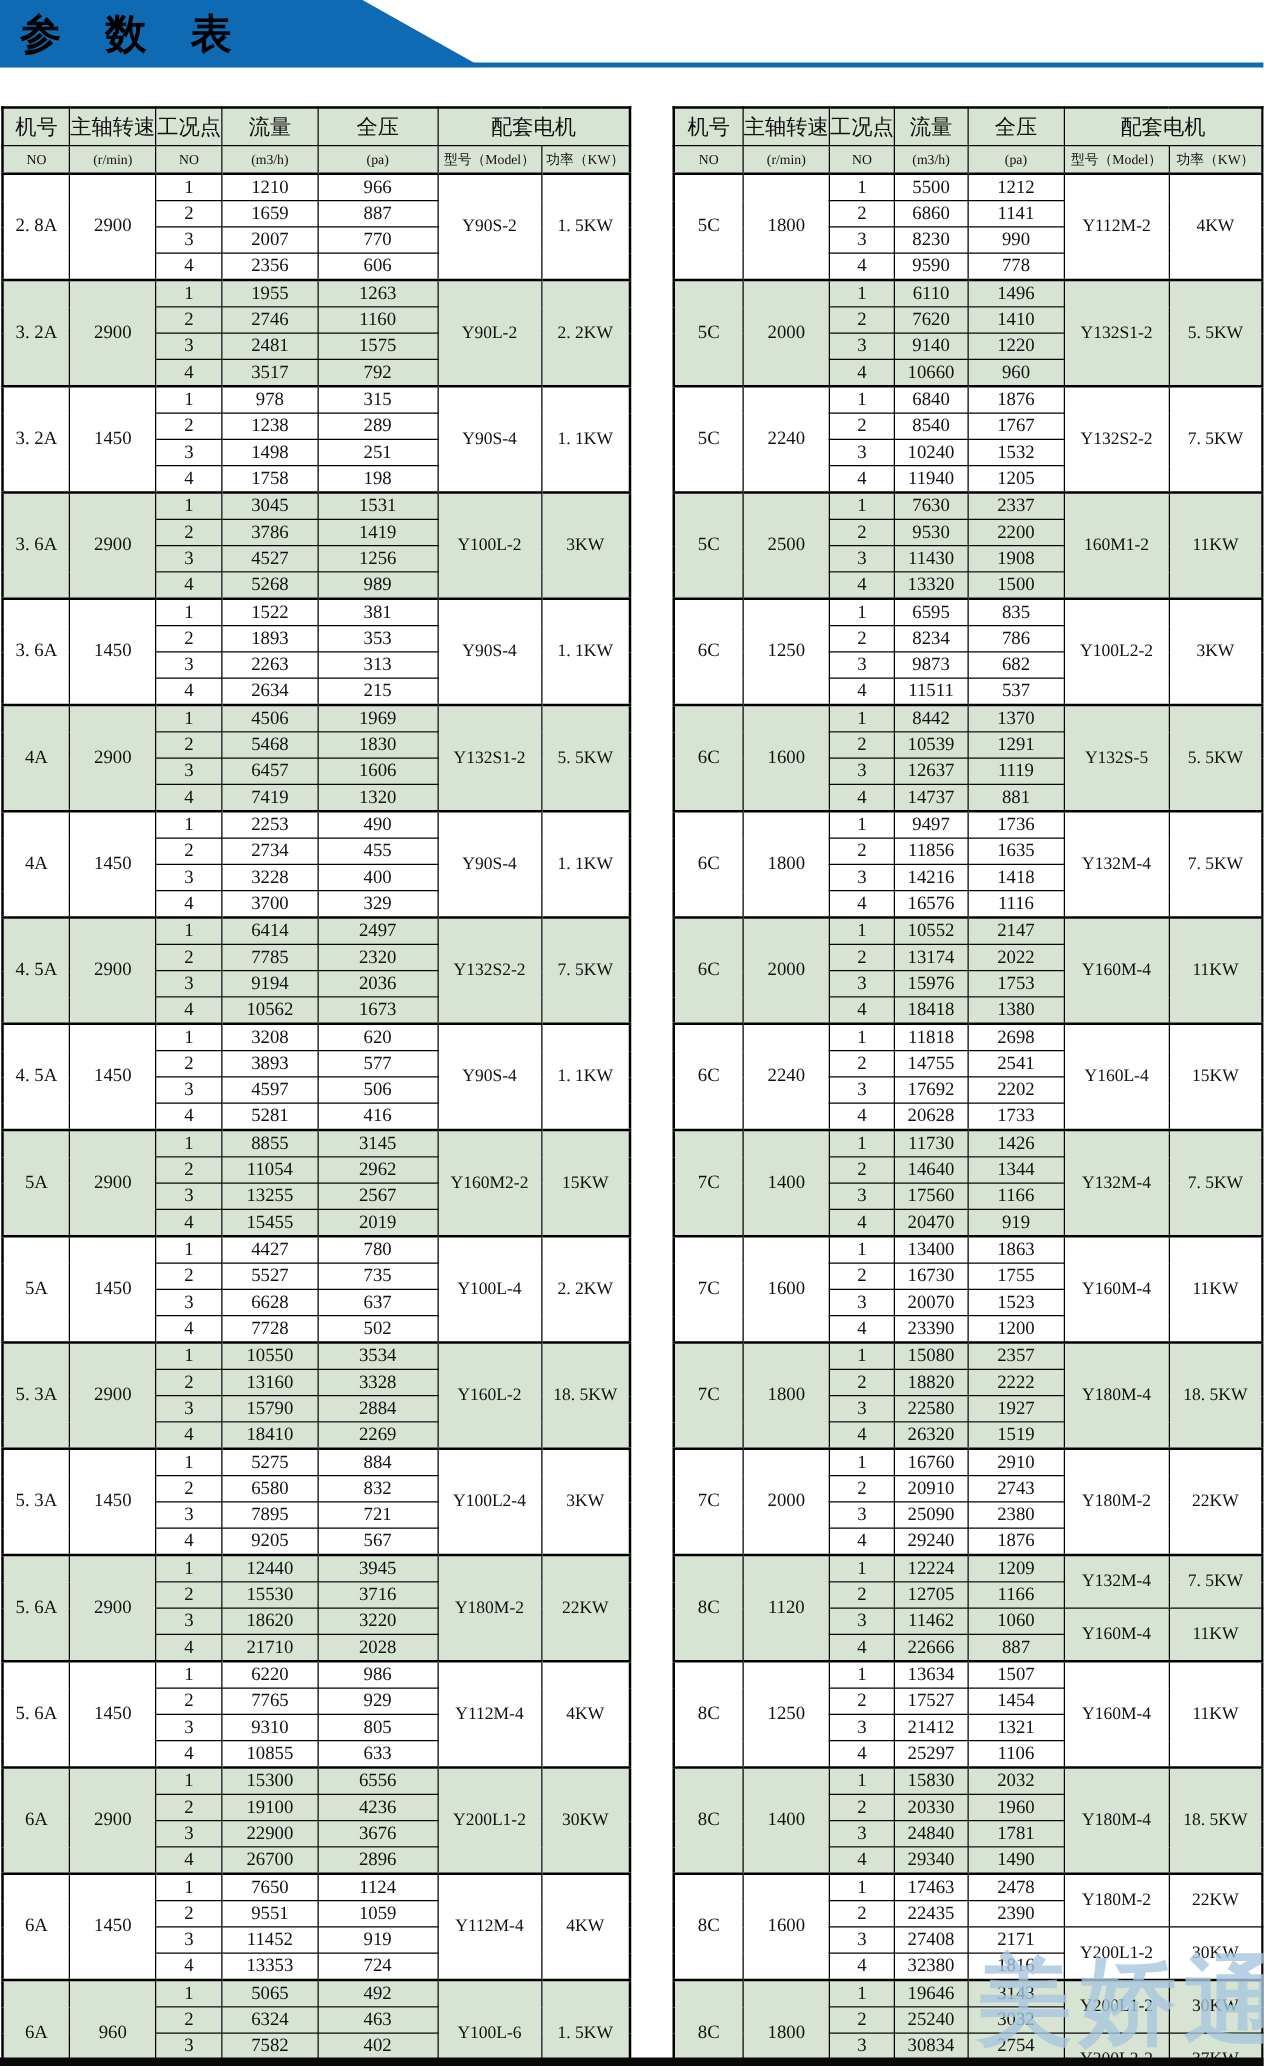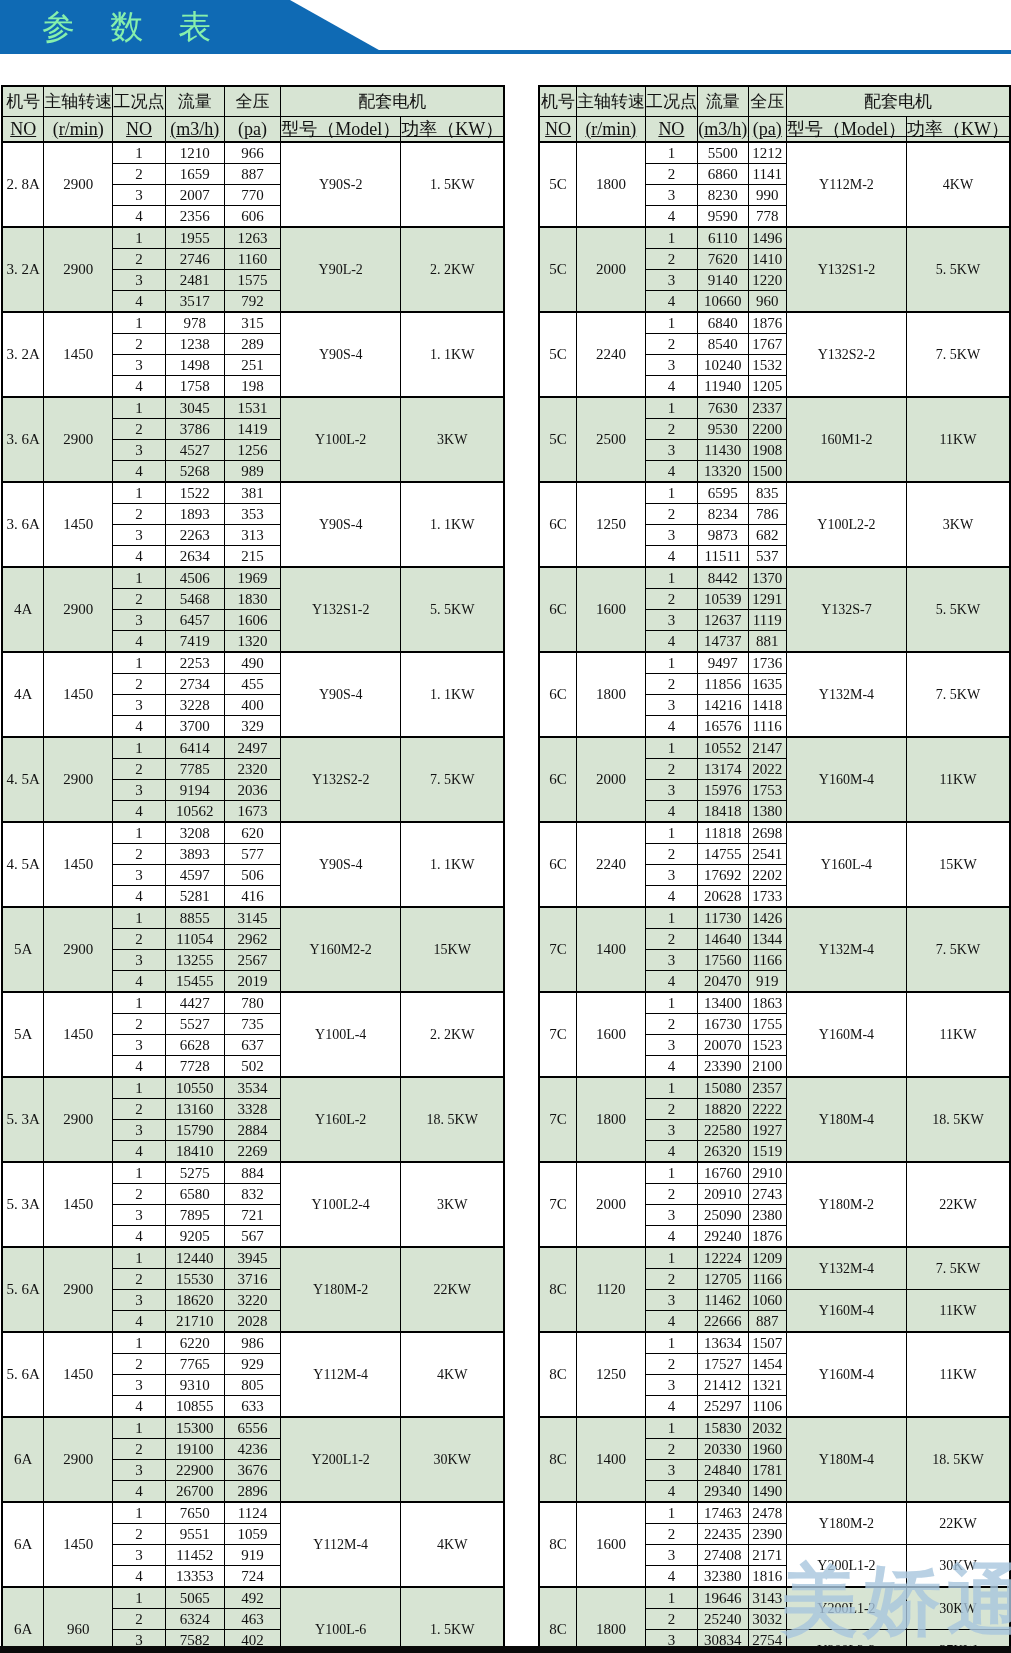--- a/index.html
+++ b/index.html
@@ -7,40 +7,40 @@
     position:relative; width:1011px; height:1653px; background:#fff;
     overflow:hidden; font-family:"Liberation Serif","DejaVu Serif",serif;
   }
   
   .banner-shape {
     position:absolute; top:0; left:0; width:386px; height:54px;
     background:var(--banner-blue,#0f6ab4);
     clip-path:polygon(0 0, 290px 0, 386px 54px, 0 54px);
   }
   .banner-shape h1 {
-    margin:0; padding:5px 0 0 42px; color:#86efac; font-size:33px; font-weight:normal;
+    margin:0; padding:5px 0 0 16px; color:#000000; font-size:33px; font-weight:bold;
     letter-spacing:13px; font-family:"Liberation Sans","DejaVu Sans",sans-serif;
   }
   .banner-underline {
     position:absolute; top:50px; left:0; width:1011px; height:4px;
     background:var(--banner-blue,#0f6ab4);
   }
   
   .tables { position:absolute; top:85px; left:1px; display:flex; gap:33px; }
   table.ptable { border-collapse:collapse; table-layout:fixed; border:2px solid #000; }
   table.ptable th, table.ptable td {
     border:1px solid #000; text-align:center; vertical-align:middle;
     padding:0; white-space:nowrap; overflow:hidden; font-weight:normal; color:#111;
   }
   table.ptable thead { border-bottom:2px solid #000; }
   tr.head-row1 th {
     height:29px; font-size:17px; background:var(--row-green,#d7e4d3);
   }
   tr.head-row2 th {
-    height:21px; font-size:18px; background:var(--row-green,#d7e4d3);text-decoration:underline;
+    height:21px; font-size:11px; background:var(--row-green,#d7e4d3);
   }
   table.ptable tbody td { height:20px; font-size:15px; background:#fff; }
   table.ptable tbody td.col-motor, table.ptable tbody td.col-power { font-size:14px; }
   table.ptable tbody tr.shaded td { background:var(--row-green,#d7e4d3); }
   table.ptable tbody tr.group-start td { border-top:2px solid #000; }
   
   .watermark {
     position:absolute; left:781px; top:1550px; font-size:77px; font-weight:bold;
     letter-spacing:6px; white-space:nowrap; color:rgba(168,198,221,0.8);
     font-family:"Liberation Sans","DejaVu Sans",sans-serif; pointer-events:none;
@@ -672,21 +672,21 @@
             <td>4</td>
             <td>11511</td>
             <td>537</td>
           </tr>
           <tr class="group-start shaded">
             <td rowspan="4" class="col-machine">6C</td>
             <td rowspan="4" class="col-speed">1600</td>
             <td>1</td>
             <td>8442</td>
             <td>1370</td>
-            <td rowspan="4" class="col-motor">Y132S-7</td>
+            <td rowspan="4" class="col-motor">Y132S-5</td>
             <td rowspan="4" class="col-power">5. 5KW</td>
           </tr>
           <tr class="shaded">
             <td>2</td>
             <td>10539</td>
             <td>1291</td>
           </tr>
           <tr class="shaded">
             <td>3</td>
             <td>12637</td>
@@ -808,21 +808,21 @@
             <td>1755</td>
           </tr>
           <tr>
             <td>3</td>
             <td>20070</td>
             <td>1523</td>
           </tr>
           <tr>
             <td>4</td>
             <td>23390</td>
-            <td>2100</td>
+            <td>1200</td>
           </tr>
           <tr class="group-start shaded">
             <td rowspan="4" class="col-machine">7C</td>
             <td rowspan="4" class="col-speed">1800</td>
             <td>1</td>
             <td>15080</td>
             <td>2357</td>
             <td rowspan="4" class="col-motor">Y180M-4</td>
             <td rowspan="4" class="col-power">18. 5KW</td>
           </tr>

